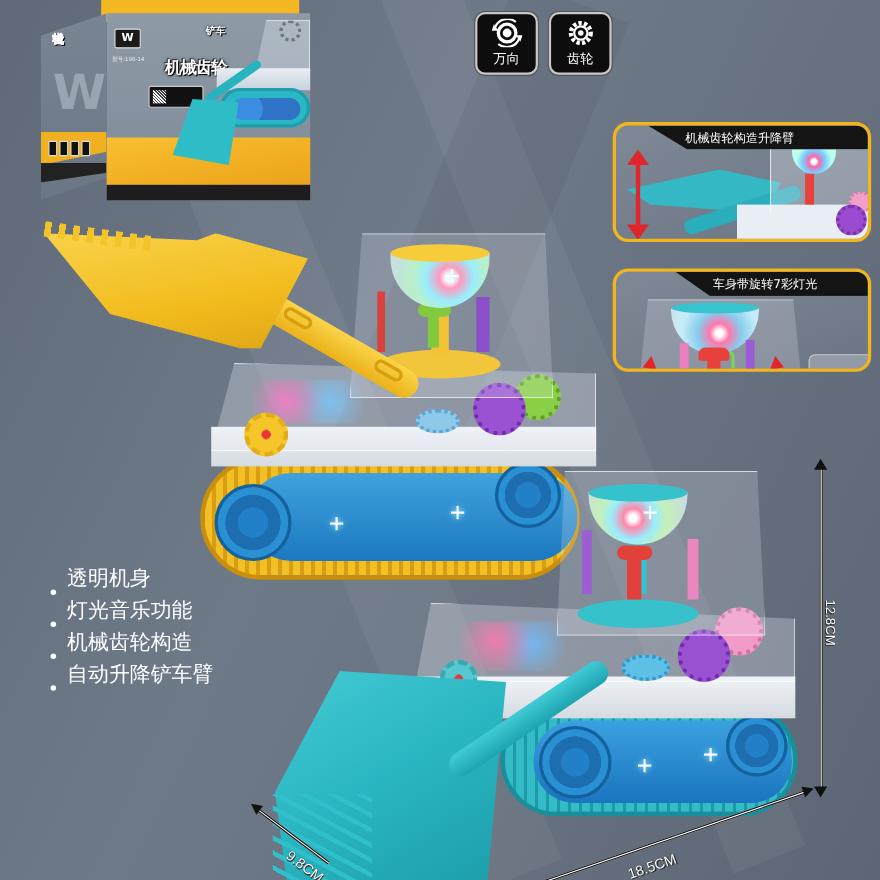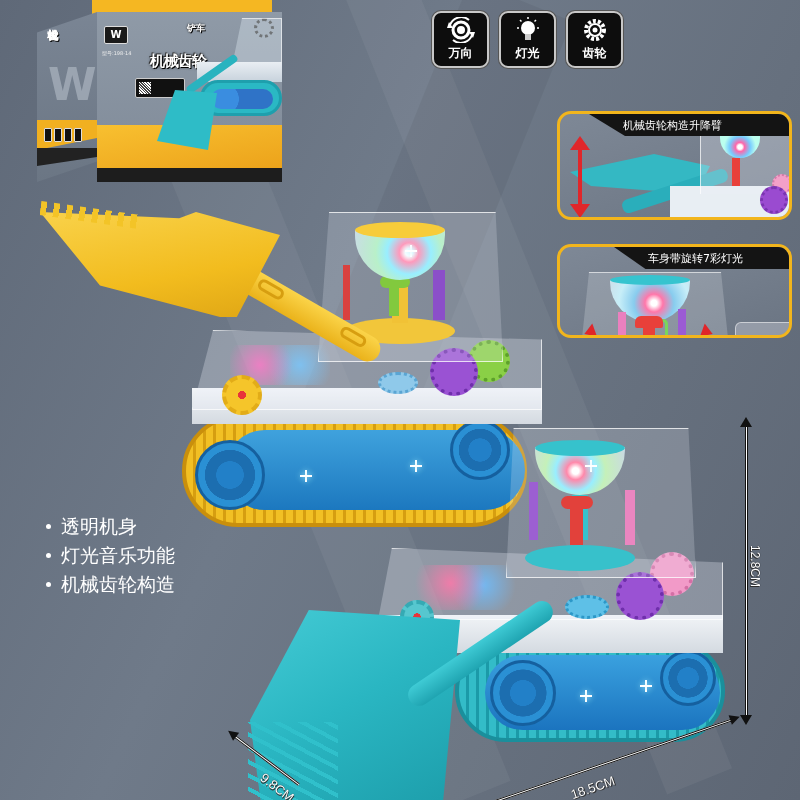--- a/index.html
+++ b/index.html
@@ -66,21 +66,21 @@
 
   
   .features { position: absolute; left: 432px; top: 11px; display: flex; gap: 10px; }
   .feature {
     width: 57px; height: 57px; border-radius: 9px; background: #0d0d0d;
     border: 2px solid #c8c8c8; box-shadow: 0 0 0 1px #555;
     display: flex; flex-direction: column; align-items: center; justify-content: center;
     color: #fff;
   }
   .feature .ico { height: 26px; display: flex; align-items: center; justify-content: center; }
-  .feature .lbl { font-size: 12px; font-weight: bold; margin-top: 2px; }
+  .feature .lbl { font-size: 12px; font-weight: normal; margin-top: 2px; }
 
   
   .callout {
     position: absolute; border: 3px solid #f2b51c; border-radius: 14px; overflow: hidden;
     background: linear-gradient(160deg, #7e8896 0%, #6b7583 100%);
   }
   .callout-1 { left: 557px; top: 111px; width: 235px; height: 109px; }
   .callout-2 { left: 557px; top: 244px; width: 235px; height: 94px; }
   .callout-header {
     position: absolute; top: 0; right: 0; height: 22px; background: #141414; color: #fff;
@@ -220,21 +220,21 @@
     clip-path: polygon(28% 5%, 100% 10%, 92% 100%, 5% 100%, 0 60%); }
   .tl-teeth { position: absolute; left: 248px; top: 722px; width: 90px; height: 78px;
     background: repeating-linear-gradient(28deg, transparent 0 8px, #30c0cb 8px 12px); }
 
   .sparkle { position: absolute; width: 12px; height: 12px; }
   .sparkle::before, .sparkle::after { content: ""; position: absolute; left: 5px; top: 0; width: 2px; height: 12px; background: #fff; box-shadow: 0 0 6px #aef; }
   .sparkle::after { transform: rotate(90deg); }
 
   
   .bullets { position: absolute; left: 46px; top: 512px; list-style: none; }
-  .bullets li { color: #fff; font-size: 19px; line-height: 29px; display: flex; align-items: center; }
+  .bullets li { color: #fff; font-size: 19px; line-height: 29px; display: flex; align-items: flex-end; }
   .bullets li .dot { width: 5px; height: 5px; background: #fff; border-radius: 50%; margin-right: 10px; }
 
   
   .dim-vert { position: absolute; left: 745px; top: 425px; width: 3px; height: 292px; background: #fff;
     border-left: 1px solid #111; border-right: 1px solid #111; }
   .dim-vert::before, .dim-vert::after { content: ""; position: absolute; left: -6px; width: 0; height: 0;
     border-left: 6px solid transparent; border-right: 6px solid transparent; }
   .dim-vert::before { top: -8px; border-bottom: 10px solid #111; }
   .dim-vert::after { bottom: -8px; border-top: 10px solid #111; }
   .dim-h-label { position: absolute; left: 744px; top: 575px; color: #fff; font-size: 12px; transform: rotate(90deg);
@@ -289,36 +289,20 @@
       <svg width="28" height="26" viewBox="0 0 28 26">
           <circle cx="14" cy="13" r="8" fill="none" stroke="#fff" stroke-width="3"></circle>
           <circle cx="14" cy="13" r="4" fill="#fff"></circle>
           <path d="M3 8 A12 12 0 0 1 22 3" fill="none" stroke="#fff" stroke-width="2"></path>
           <polygon points="2,5 6,11 0,11" fill="#fff"></polygon>
           <path d="M25 18 A12 12 0 0 1 6 23" fill="none" stroke="#fff" stroke-width="2"></path>
           <polygon points="26,21 22,15 28,15" fill="#fff"></polygon>
         </svg>
     </div>
     <div class="lbl">万向</div>
-  </div>
-  <div class="feature">
-    <div class="ico">
-      <svg width="28" height="26" viewBox="0 0 28 26">
-          <circle cx="14" cy="11" r="7" fill="#fff"></circle>
-          <rect x="11" y="17" width="6" height="6" fill="#ccc"></rect>
-          <g stroke="#fff" stroke-width="1.5">
-            <line x1="14" y1="0" x2="14" y2="2"></line>
-            <line x1="3" y1="11" x2="5" y2="11"></line>
-            <line x1="23" y1="11" x2="25" y2="11"></line>
-            <line x1="6" y1="3" x2="7.5" y2="4.5"></line>
-            <line x1="22" y1="3" x2="20.5" y2="4.5"></line>
-          </g>
-        </svg>
-    </div>
-    <div class="lbl">灯光</div>
   </div>
   <div class="feature">
     <div class="ico">
       <svg width="28" height="26" viewBox="0 0 28 26">
           <circle cx="14" cy="13" r="9" fill="none" stroke="#fff" stroke-width="4" stroke-dasharray="3 2"></circle>
           <circle cx="14" cy="13" r="6" fill="none" stroke="#fff" stroke-width="2"></circle>
           <circle cx="14" cy="13" r="2.5" fill="#fff"></circle>
         </svg>
     </div>
     <div class="lbl">齿轮</div>
@@ -417,20 +401,24 @@
       <span>透明机身</span>
     </li>
   <li>
       <span class="dot"></span>
       <span>灯光音乐功能</span>
     </li>
   <li>
       <span class="dot"></span>
       <span>机械齿轮构造</span>
     </li>
+  <li>
+      <span class="dot"></span>
+      <span>自动升降铲车臂</span>
+    </li>
 </ul>
 
 <div class="dim-vert"></div>
 <div class="dim-h-label" style="left:762px;top:545px;">12.8CM</div>
 
 <div class="dim-diag" style="left:235px;top:735px;width:80px;transform:rotate(37deg);">
   <span class="head l"></span>
 </div>
 <div class="dim-label" style="left:258px;top:780px;transform:rotate(37deg);">9.8CM</div>
 

